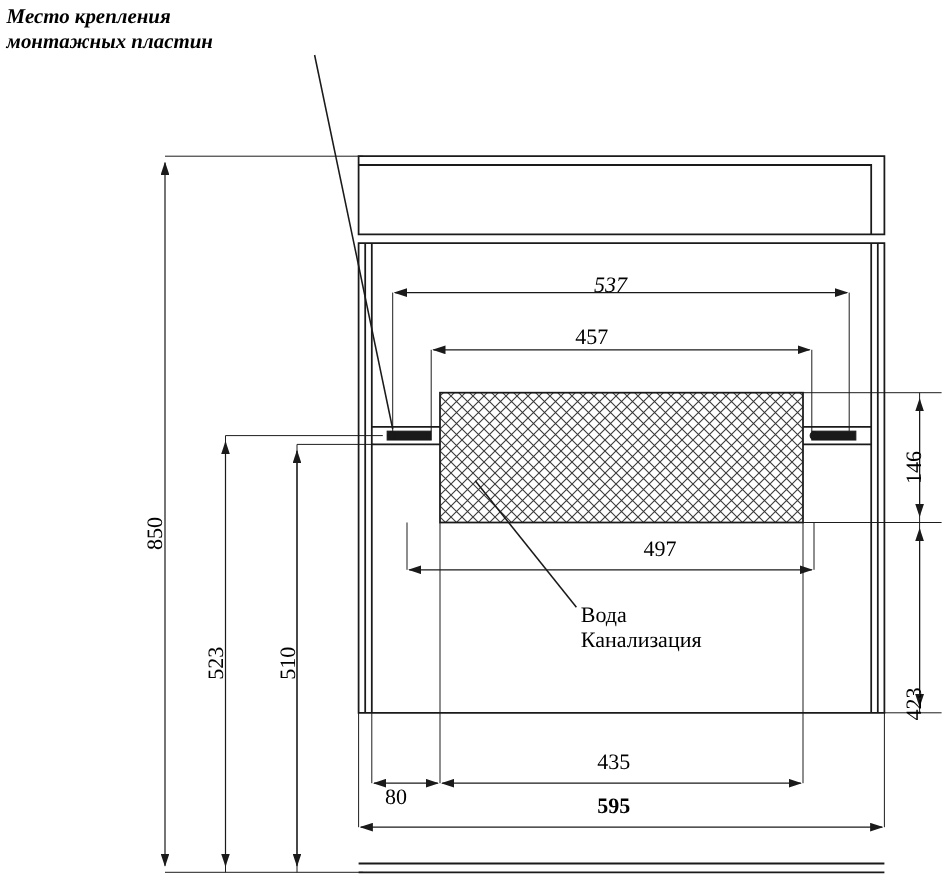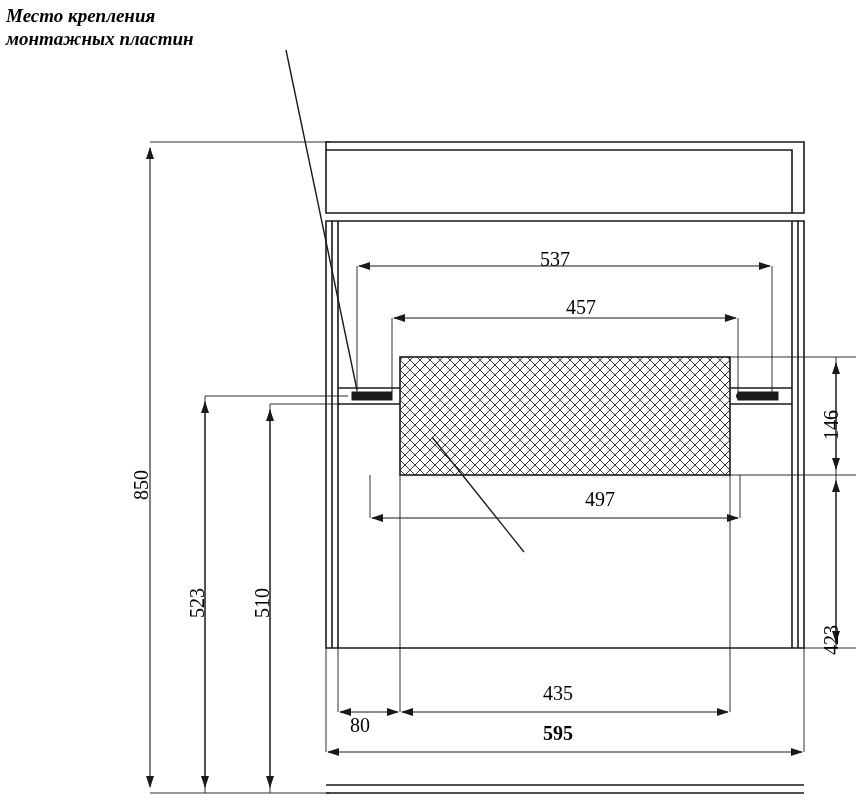--- a/index.html
+++ b/index.html
@@ -152,34 +152,36 @@
 
       <path d="M402,712 L728,712" marker-start="url(#arrL)" marker-end="url(#arrR)"></path>
 
       <path d="M328,752 L802,752" marker-start="url(#arrL)" marker-end="url(#arrR)"></path>
     </g>
   </svg>
 
   <div class="note" style="left:6px; top:4px;">Место крепления
 монтажных пластин</div>
 
+  <div class="label" style="left:528px; top:548px;">Вода
+Канализация</div>
 
   <div class="dimtext vert" style="left:130px; top:500px;">850</div>
 
   <div class="dimtext vert" style="left:186px; top:618px;">523</div>
 
   <div class="dimtext vert" style="left:251px; top:618px;">510</div>
 
   <div class="dimtext vert" style="left:820px; top:440px;">146</div>
 
   <div class="dimtext vert" style="left:820px; top:655px;">423</div>
 
-  <div class="dimtext" style="left:540px; top:248px;">537</div>
+  <div class="dimtext" style="left:540px; top:248px;font-style:italic;">537</div>
 
-  <div class="dimtext" style="left:566px; top:296px;">457</div>
+  <div class="dimtext" style="left:523px; top:296px;">457</div>
 
   <div class="dimtext" style="left:541px; top:488px;margin-left:44px;">497</div>
 
   <div class="dimtext" style="left:350px; top:682px;margin-top:32px;">80</div>
 
   <div class="dimtext" style="left:543px; top:682px;">435</div>
 
   <div class="dimtext" style="left:543px; top:722px;font-weight:bold;">595</div>
 
 </div>

